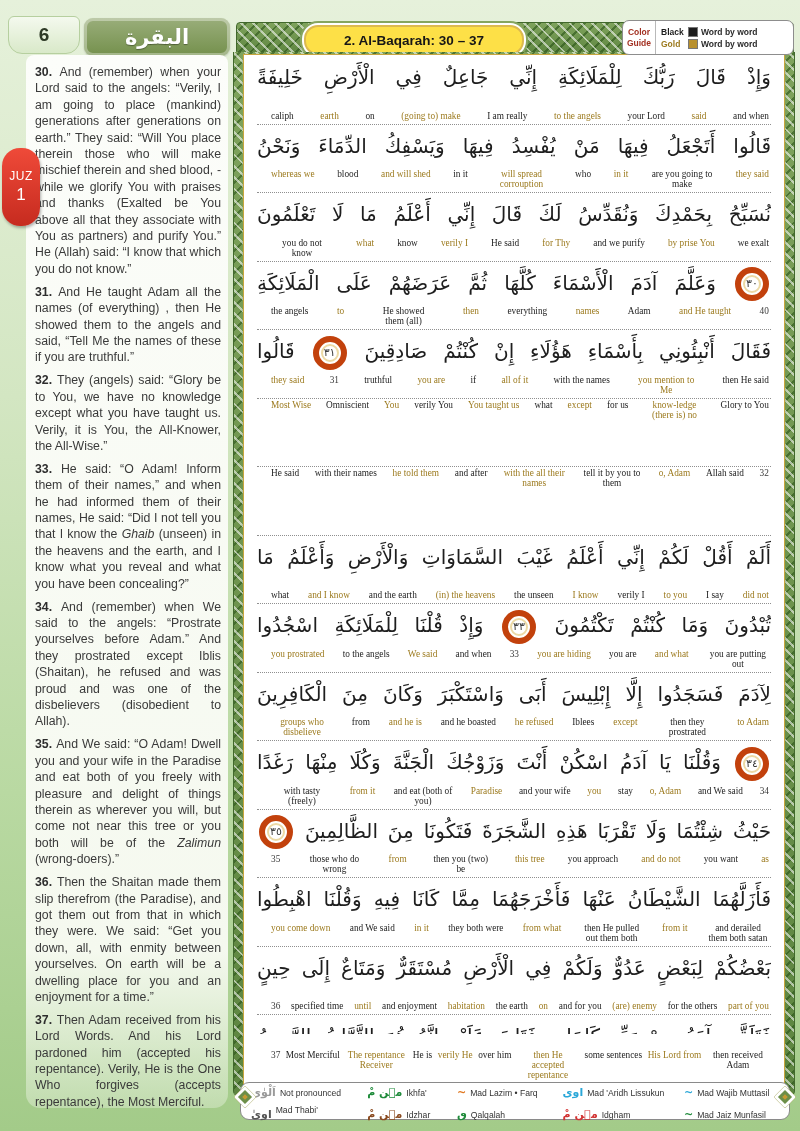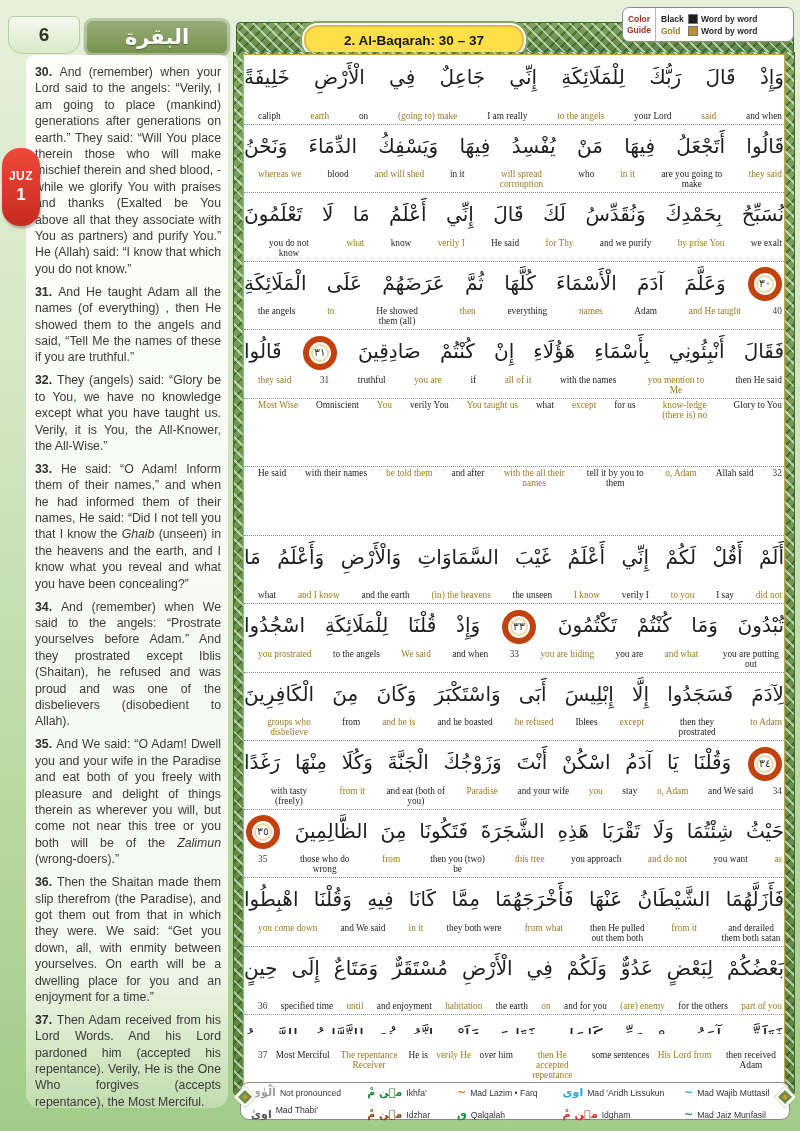--- a/index.html
+++ b/index.html
@@ -22,48 +22,48 @@
   .surah-badge{position:absolute;left:84px;top:18px;width:146px;height:38px;
     background:linear-gradient(180deg,#9aae7b,#74904c);border-radius:9px;
     box-shadow:inset 0 0 0 3px rgba(255,255,255,.35),0 1px 2px rgba(0,0,0,.2);
     display:flex;align-items:center;justify-content:center;}
   .surah-badge .ar{color:#fff;font-family:"DejaVu Sans",sans-serif;font-size:21px;font-weight:bold;text-shadow:0 1px 1px rgba(0,0,0,.35);}
   .ornament-strip{position:absolute;left:236px;top:22px;width:556px;height:31px;
     border:1px solid #41682c;border-radius:4px;}
   .title-pill{position:absolute;left:304px;top:25px;width:216px;height:26px;background:#fde047;
     border:2px solid #dcb94e;box-shadow:0 0 0 2px #fff,0 0 0 4px #86a55f;border-radius:14px;
     display:flex;align-items:center;justify-content:center;font-weight:bold;font-size:13.5px;color:#161616;}
-  .color-guide{position:absolute;left:622px;top:7px;width:172px;height:35px;background:#fff;
+  .color-guide{position:absolute;left:622px;top:20px;width:172px;height:35px;background:#fff;
     border:1px solid #8d8d8d;border-radius:7px;display:flex;align-items:stretch;z-index:4;box-sizing:border-box;}
   .cg-left{width:32px;border-right:1px solid #b9b9b9;display:flex;flex-direction:column;justify-content:center;
     align-items:center;color:#a33122;font-weight:bold;font-size:8.5px;line-height:1.2;}
   .cg-rows{flex:1;display:flex;flex-direction:column;justify-content:center;gap:2px;padding:2px 5px;}
   .cg-row{display:flex;align-items:center;gap:3px;font-size:8.5px;}
   .cg-name{font-weight:bold;color:#1d1d1d;width:24px;}
   .cg-row:nth-child(2) .cg-name{color:#9c7a1e;}
   .cg-swatch{width:8px;height:8px;display:inline-block;border:1px solid #777;}
   .cg-desc{font-weight:bold;color:#2b2b2b;}
   
   .sidebar-panel{position:absolute;left:26px;top:55px;width:202px;height:1053px;box-sizing:border-box;
     background:linear-gradient(180deg,#fcfdfa 0%,#f5f9ef 85%,rgba(245,249,239,.35) 100%);
     border-radius:8px 8px 14px 14px;padding:9px 7px 8px 9px;}
   .translation{font-size:12.3px;line-height:16.4px;text-align:justify;color:#3a3a3a;}
   .para{margin-bottom:6.5px;}
   .vnum{font-weight:bold;color:#2d2d2d;}
   .juz-tab{position:absolute;left:2px;top:148px;width:38px;height:78px;
     background:linear-gradient(180deg,#ef4a39,#c62b1f);border-radius:18px;color:#fff;display:flex;
-    flex-direction:column;align-items:center;justify-content:center;font-weight:bold;
+    flex-direction:column;align-items:center;justify-content:center;font-weight:normal;
     box-shadow:1px 2px 3px rgba(0,0,0,.3);z-index:3;}
   .juz-label{font-size:12px;letter-spacing:.5px;}
   .juz-num{font-size:17px;margin-top:2px;}
   
   .frame{position:absolute;left:233px;top:52px;width:562px;height:1044px;box-sizing:border-box;
     padding:2px 9px 9px;border:1px solid #41682c;border-top:none;border-radius:0 0 5px 5px;}
   .sheet{width:100%;height:100%;background:#fff;border:1px solid #c9a63e;box-sizing:border-box;
-    display:flex;flex-direction:column;padding:1px 0 2px;}
+    display:flex;flex-direction:column;padding:1px 13px 2px;}
   .line-row{flex:1;display:flex;flex-direction:column;justify-content:space-between;
     border-bottom:1px dotted #8f8f8f;padding:1px 0 3px;overflow:hidden;}
   .line-row:last-child{border-bottom:none;gap:16px;}
   .arabic{direction:rtl;font-family:"DejaVu Sans",sans-serif;font-size:20px;line-height:40px;height:40px;
     color:#1e1e1e;text-align:justify;text-align-last:justify;overflow:hidden;word-spacing:2px;}
   .verse-circle{display:inline-flex;align-items:center;justify-content:center;width:22px;height:22px;
     border:6px solid #c2410c;border-radius:50%;box-shadow:inset 0 0 0 2px #fff,inset 0 0 0 4px #ecd9a4;
     font-size:11px;color:#3a3a3a;vertical-align:middle;margin:0 2px;}
   .words{display:flex;justify-content:space-between;align-items:flex-start;padding:0 2px;
     font-family:"Liberation Serif","DejaVu Serif",serif;font-size:9.3px;line-height:10px;margin-left:12px;}

